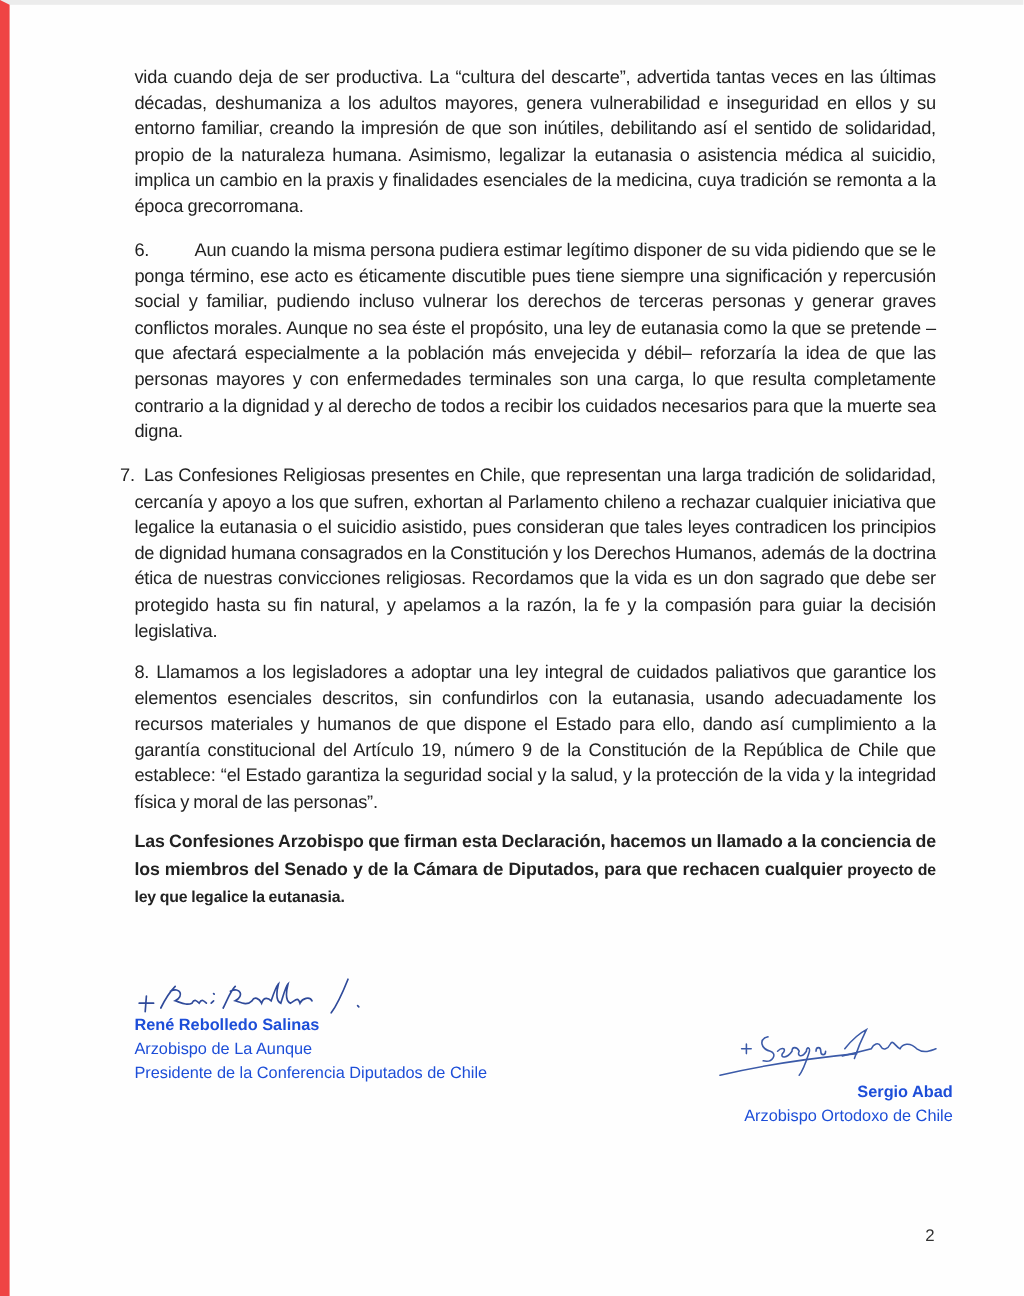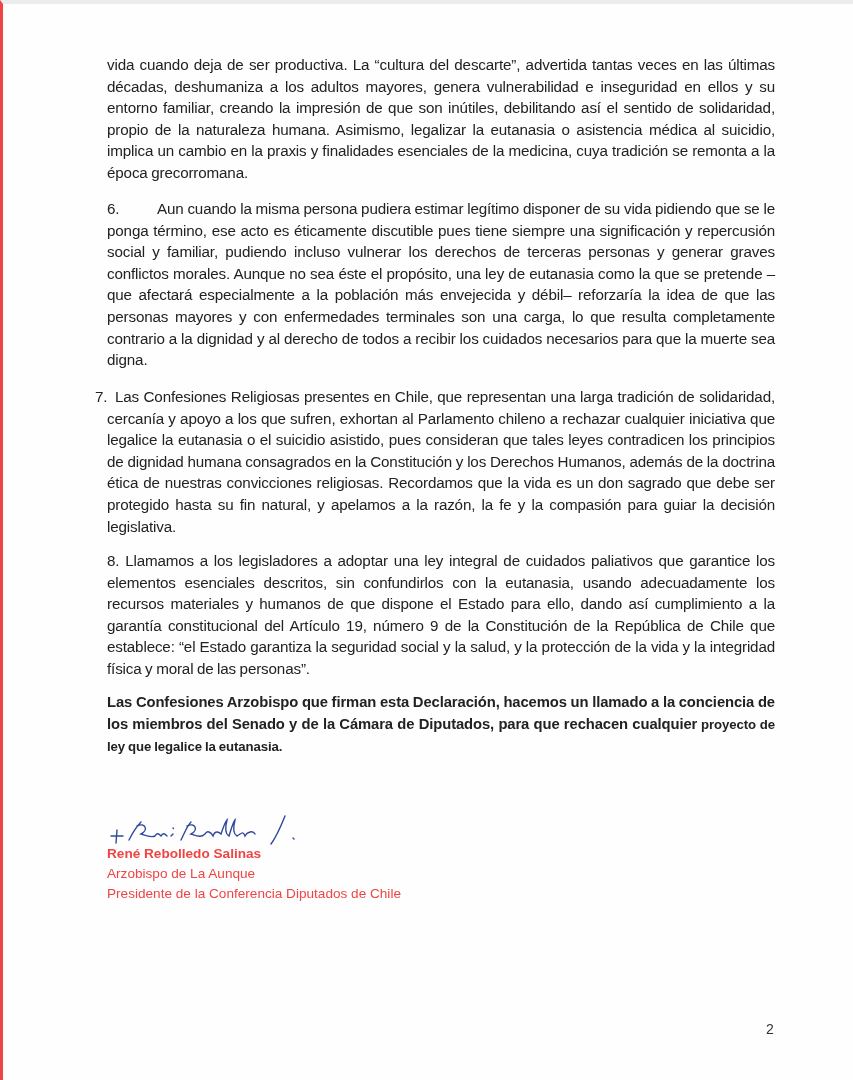--- a/index.html
+++ b/index.html
@@ -13,21 +13,21 @@
       position: relative;
       font-family: "Liberation Sans", "DejaVu Sans", sans-serif;
       color: #222222;
     }
     .page {
       position: absolute;
       left: 0; top: 0;
       width: 853px; height: 1080px;
       background: #fefefe;
       border-top: 4px solid #ececec;
-      border-left: 3px solid #ef4444;
+      border-left: 8px solid #ef4444;
     }
     .para {
       position: absolute;
       left: 104px;
       width: 668px;
       font-size: 15.2px;
       line-height: 21.6px;
       text-align: justify;
       letter-spacing: -0.15px;
       word-spacing: -0.5px;
@@ -44,21 +44,21 @@
       font-size: 14.8px;
       line-height: 21.8px;
       letter-spacing: -0.1px;
     }
     .p-closing .thin { font-weight: bold; font-size: 13.2px; }
 
     .sig-block {
       position: absolute;
       font-size: 13.6px;
       line-height: 20px;
-      color: #ef4444;
+      color: #1d4ed8;
     }
     .sig-left { left: 104px; top: 808px; width: 340px; }
     .sig-right { left: 586px; top: 852px; width: 200px; text-align: right; }
     .sig-name { font-weight: bold; }
     .sig-mark {
       height: 32px;
       position: relative;
     }
     .sig-left .sig-mark svg { position: absolute; left: 0; top: 0; }
     .sig-right .sig-mark { height: 44px; }
@@ -99,15 +99,29 @@
           <path d="M178 4 C174 14 170 24 164 32"></path>
           <path d="M186 26 L187 27"></path>
         </g>
       </svg>
     </div>
     <div class="sig-name">René Rebolledo Salinas</div>
     <div>Arzobispo de La Aunque</div>
     <div>Presidente de la Conferencia Diputados de Chile</div>
   </div>
 
+  <div class="sig-block sig-right">
+    <div class="sig-mark">
+      <svg width="200" height="50" viewBox="0 0 200 50">
+        <g fill="none" stroke="#3b5aa8" stroke-width="1.3" stroke-linecap="round">
+          <path d="M24 22 L32 22 M28 18 L28 26"></path>
+          <path d="M46 12 C38 14 40 22 48 24 C54 26 50 34 42 32 M54 24 C58 20 62 22 58 26 C56 30 62 30 66 24 C66 20 70 20 72 24 C70 28 74 30 78 24 C78 20 82 20 80 26 C78 32 74 42 72 44 M86 24 C86 20 90 20 90 24 C90 28 94 28 94 24"></path>
+          <path d="M110 22 C116 14 124 8 128 6 C124 14 120 24 118 30 M108 28 C116 26 124 24 132 22 C134 18 138 16 140 20 C142 24 146 22 148 18 C150 14 152 20 156 22 C158 18 164 16 170 22 C176 26 180 24 186 22"></path>
+          <path d="M6 44 C40 36 80 30 120 26"></path>
+        </g>
+      </svg>
+    </div>
+    <div class="sig-name">Sergio Abad</div>
+    <div class="sig-role">Arzobispo Ortodoxo de Chile</div>
+  </div>
 
   <div class="page-number">2</div>
 </div>
 
 </body></html>

